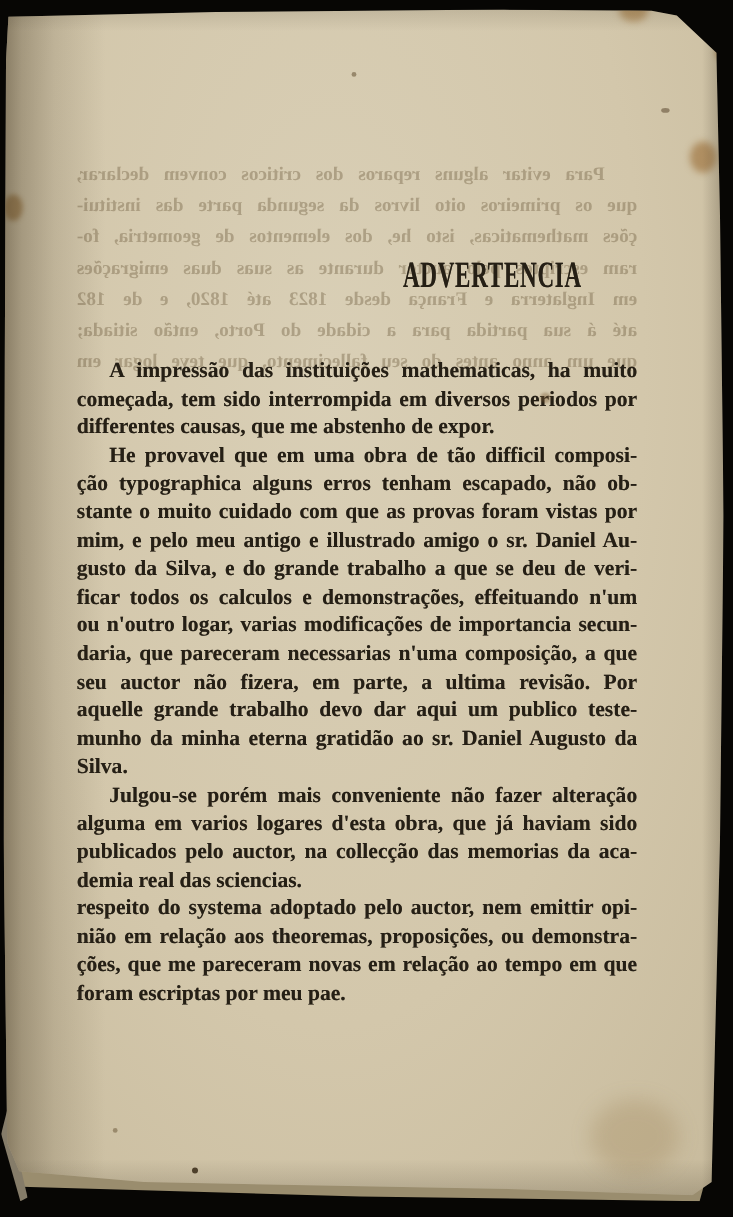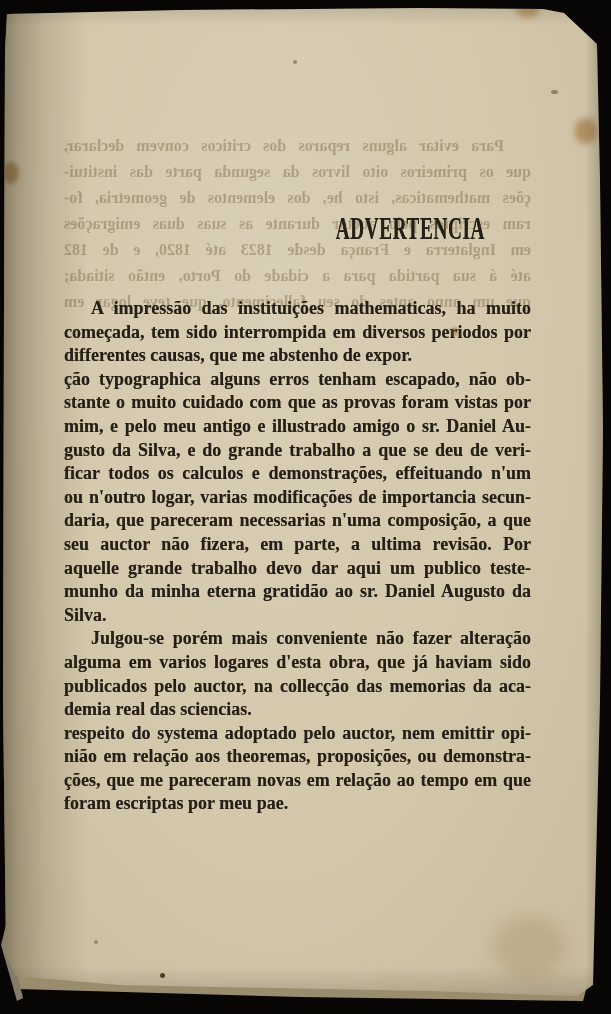--- a/index.html
+++ b/index.html
@@ -102,20 +102,21 @@
         <div class="line">até á sua partida para a cidade do Porto, então sitiada;</div>
         <div class="line">que um anno antes do seu fallecimento, que teve logar em</div>
       </div>
 
     <h1 class="title"><span class="title-inner">ADVERTENCIA</span></h1>
 
     <div class="body">
         <div class="line indent">A impressão das instituições mathematicas, ha muito</div>
         <div class="line">começada, tem sido interrompida em diversos periodos por</div>
         <div class="line par-end">differentes causas, que me abstenho de expor.</div>
+        <div class="line indent">He provavel que em uma obra de tão difficil composi-</div>
         <div class="line">ção typographica alguns erros tenham escapado, não ob-</div>
         <div class="line">stante o muito cuidado com que as provas foram vistas por</div>
         <div class="line">mim, e pelo meu antigo e illustrado amigo o sr. Daniel Au-</div>
         <div class="line">gusto da Silva, e do grande trabalho a que se deu de veri-</div>
         <div class="line">ficar todos os calculos e demonstrações, effeituando n'um</div>
         <div class="line">ou n'outro logar, varias modificações de importancia secun-</div>
         <div class="line">daria, que pareceram necessarias n'uma composição, a que</div>
         <div class="line">seu auctor não fizera, em parte, a ultima revisão. Por</div>
         <div class="line">aquelle grande trabalho devo dar aqui um publico teste-</div>
         <div class="line">munho da minha eterna gratidão ao sr. Daniel Augusto da</div>

